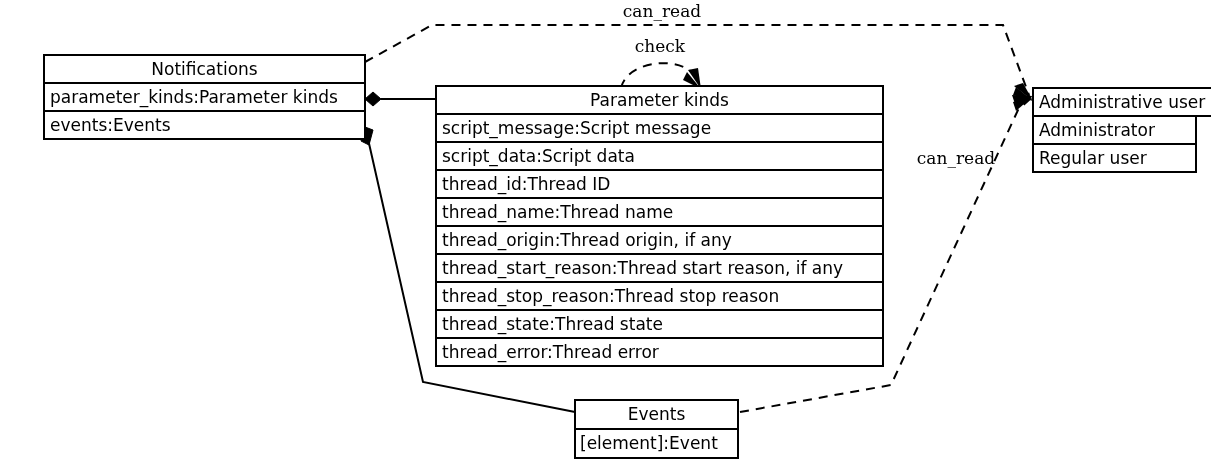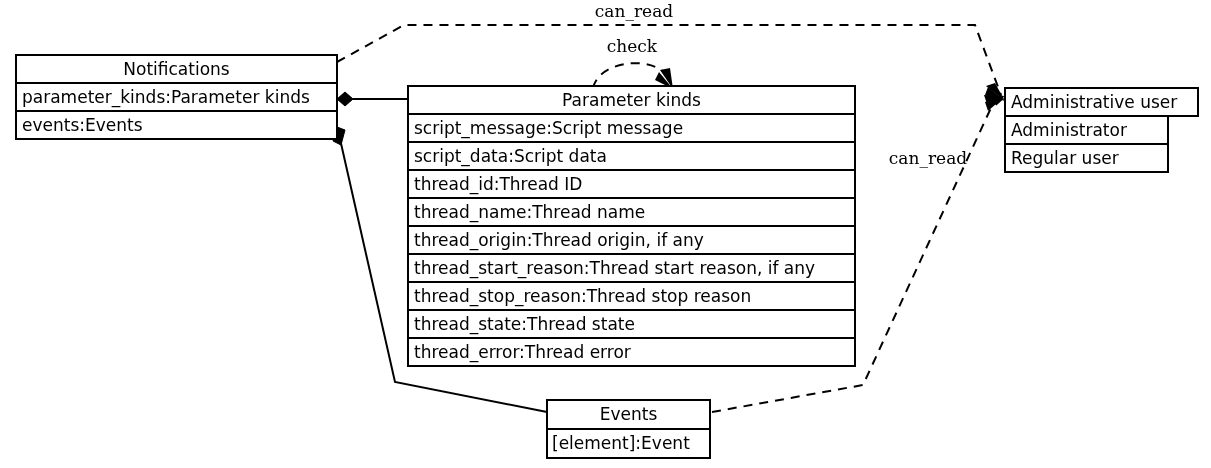--- a/index.html
+++ b/index.html
@@ -10,20 +10,21 @@
   body {
     width: 1211px;
     height: 468px;
     font-family: "Liberation Sans", sans-serif;
     overflow: hidden;
   }
   #diagram-root {
     position: relative;
     width: 1034px;
     height: 468px;
+    margin-left: 28px;
   }
   svg.canvas {
     position: absolute;
     left: 0;
     top: 0;
     width: 1211px;
     height: 468px;
     display: block;
   }
   .box-rect {

